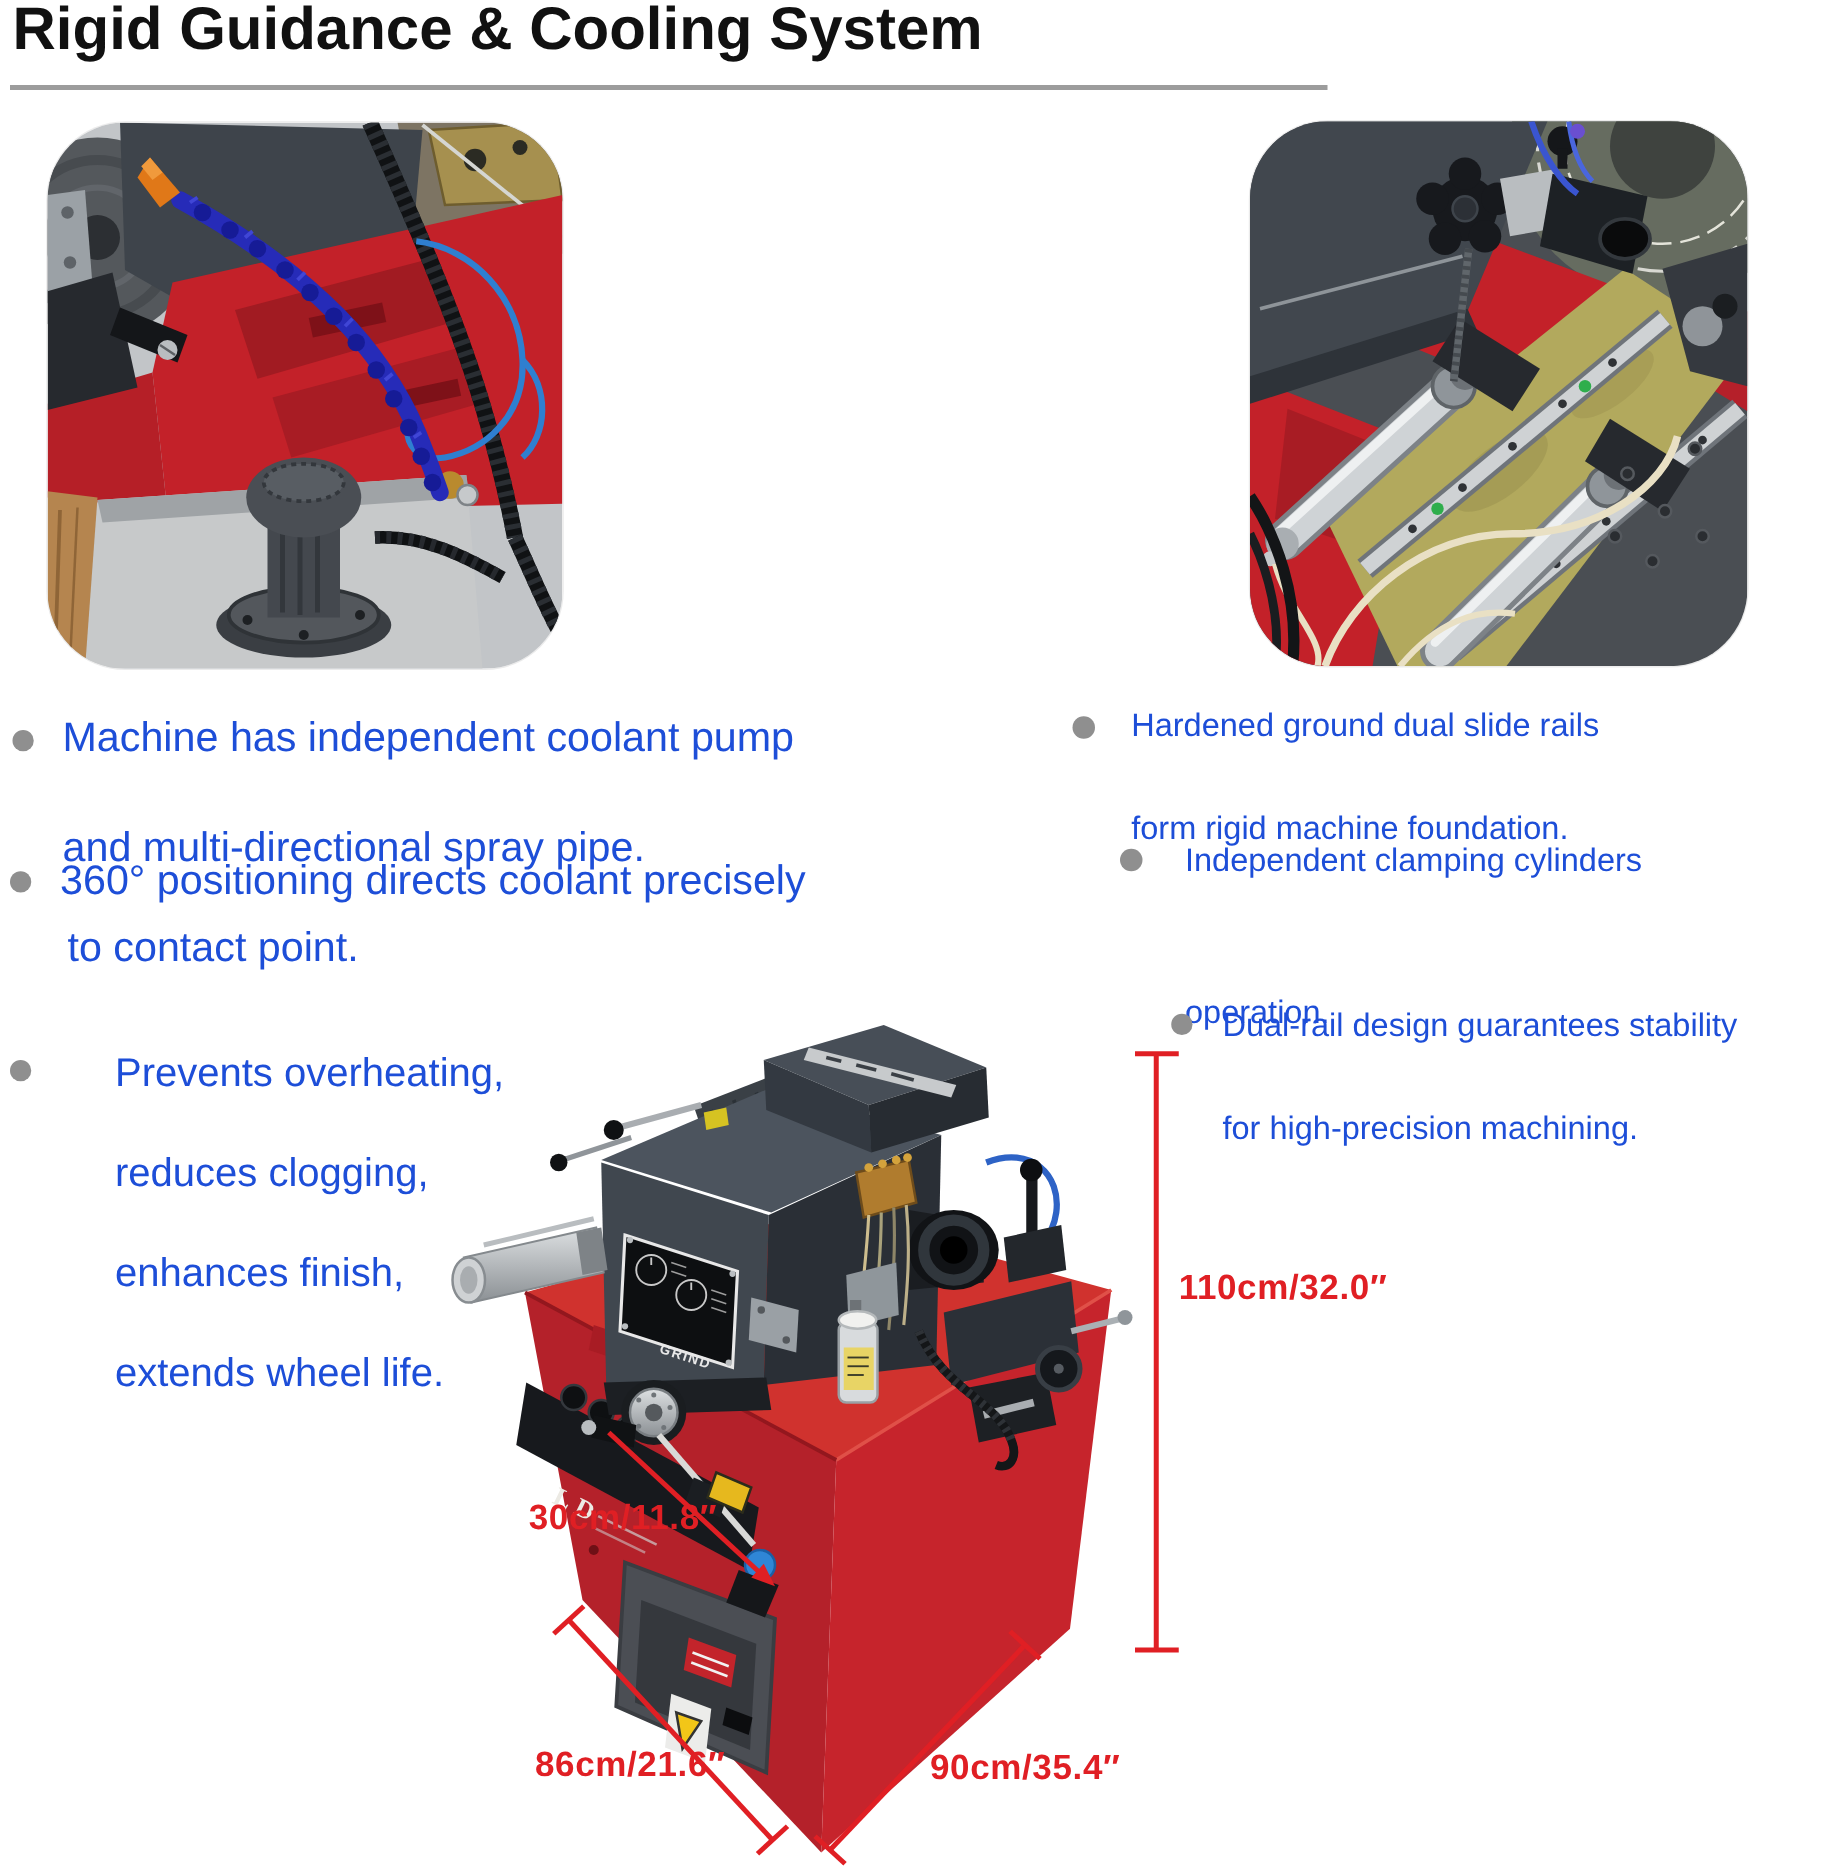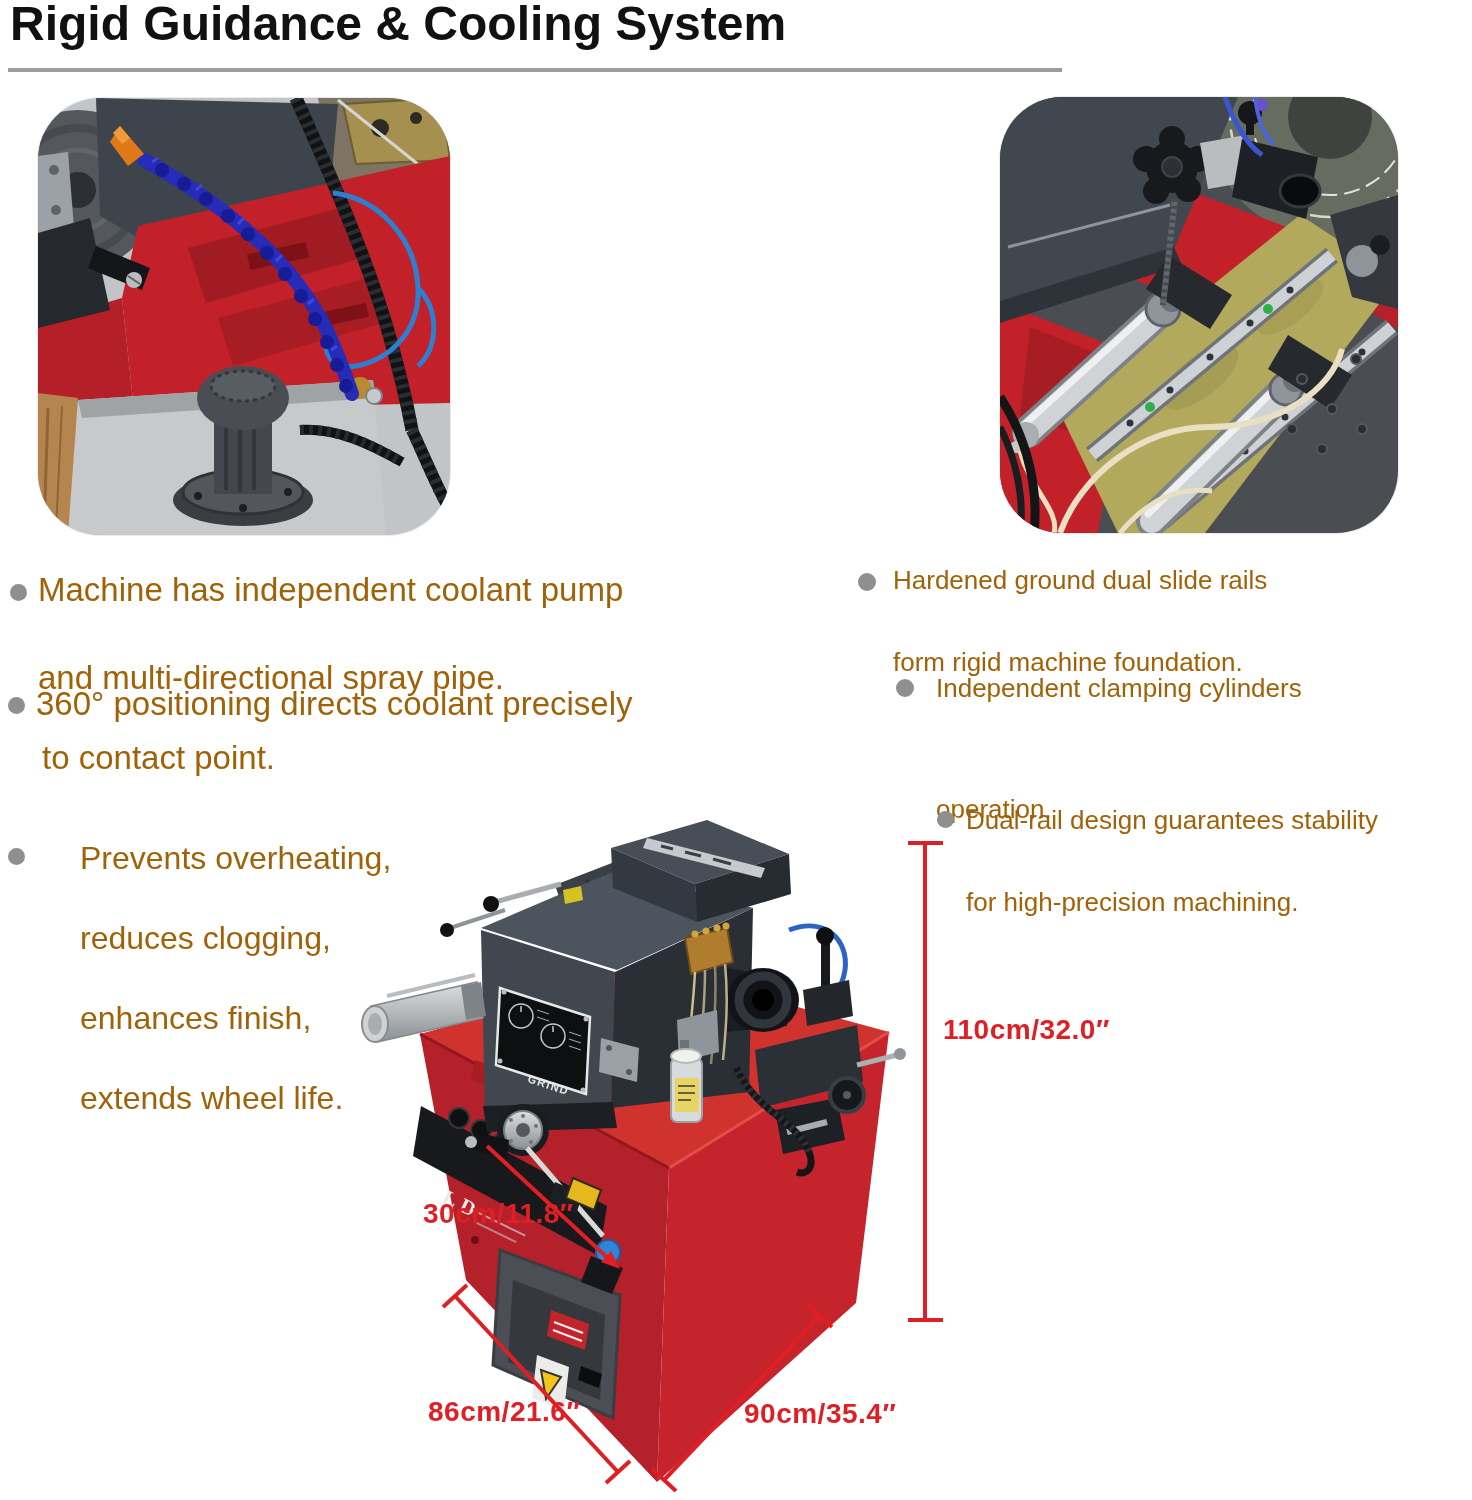--- a/index.html
+++ b/index.html
@@ -3,21 +3,21 @@
 <meta charset="utf-8">
 <style>
   html,body{margin:0;padding:0;background:#ffffff;}
   #canvas{position:relative;width:1472px;height:1500px;background:#ffffff;overflow:hidden;
           font-family:"Liberation Sans","DejaVu Sans",sans-serif;}
   .abs{position:absolute;}
   .title{left:10px;top:-4px;font-size:48px;font-weight:800;color:#111;letter-spacing:0px;white-space:nowrap;}
   .rule{left:8px;top:68px;width:1054px;height:4px;background:#9c9c9c;}
   .photo{border-radius:62px;overflow:hidden;box-shadow:0 0 0 1px rgba(0,0,0,0.08);}
   .bullet-dot{border-radius:50%;background:#8f8f8f;}
-  .bline{position:relative;color:#a16207;white-space:nowrap;}
+  .bline{position:relative;color:#1d4ed8;white-space:nowrap;margin-left:12px;}
   .btext-l{font-size:33px;line-height:44px;}
   .btext-l3{font-size:32px;line-height:40px;}
   .btext-r{font-size:26px;line-height:41px;}
   .dimlabel{font-size:28px;font-weight:800;color:#e01f24;letter-spacing:0.5px;white-space:nowrap;z-index:7;}
   svg{display:block;}
   .z1{z-index:1}.z2{z-index:2}.z3{z-index:3}.z6{z-index:6;pointer-events:none;}
 </style>
 </head>
 <body>
 

